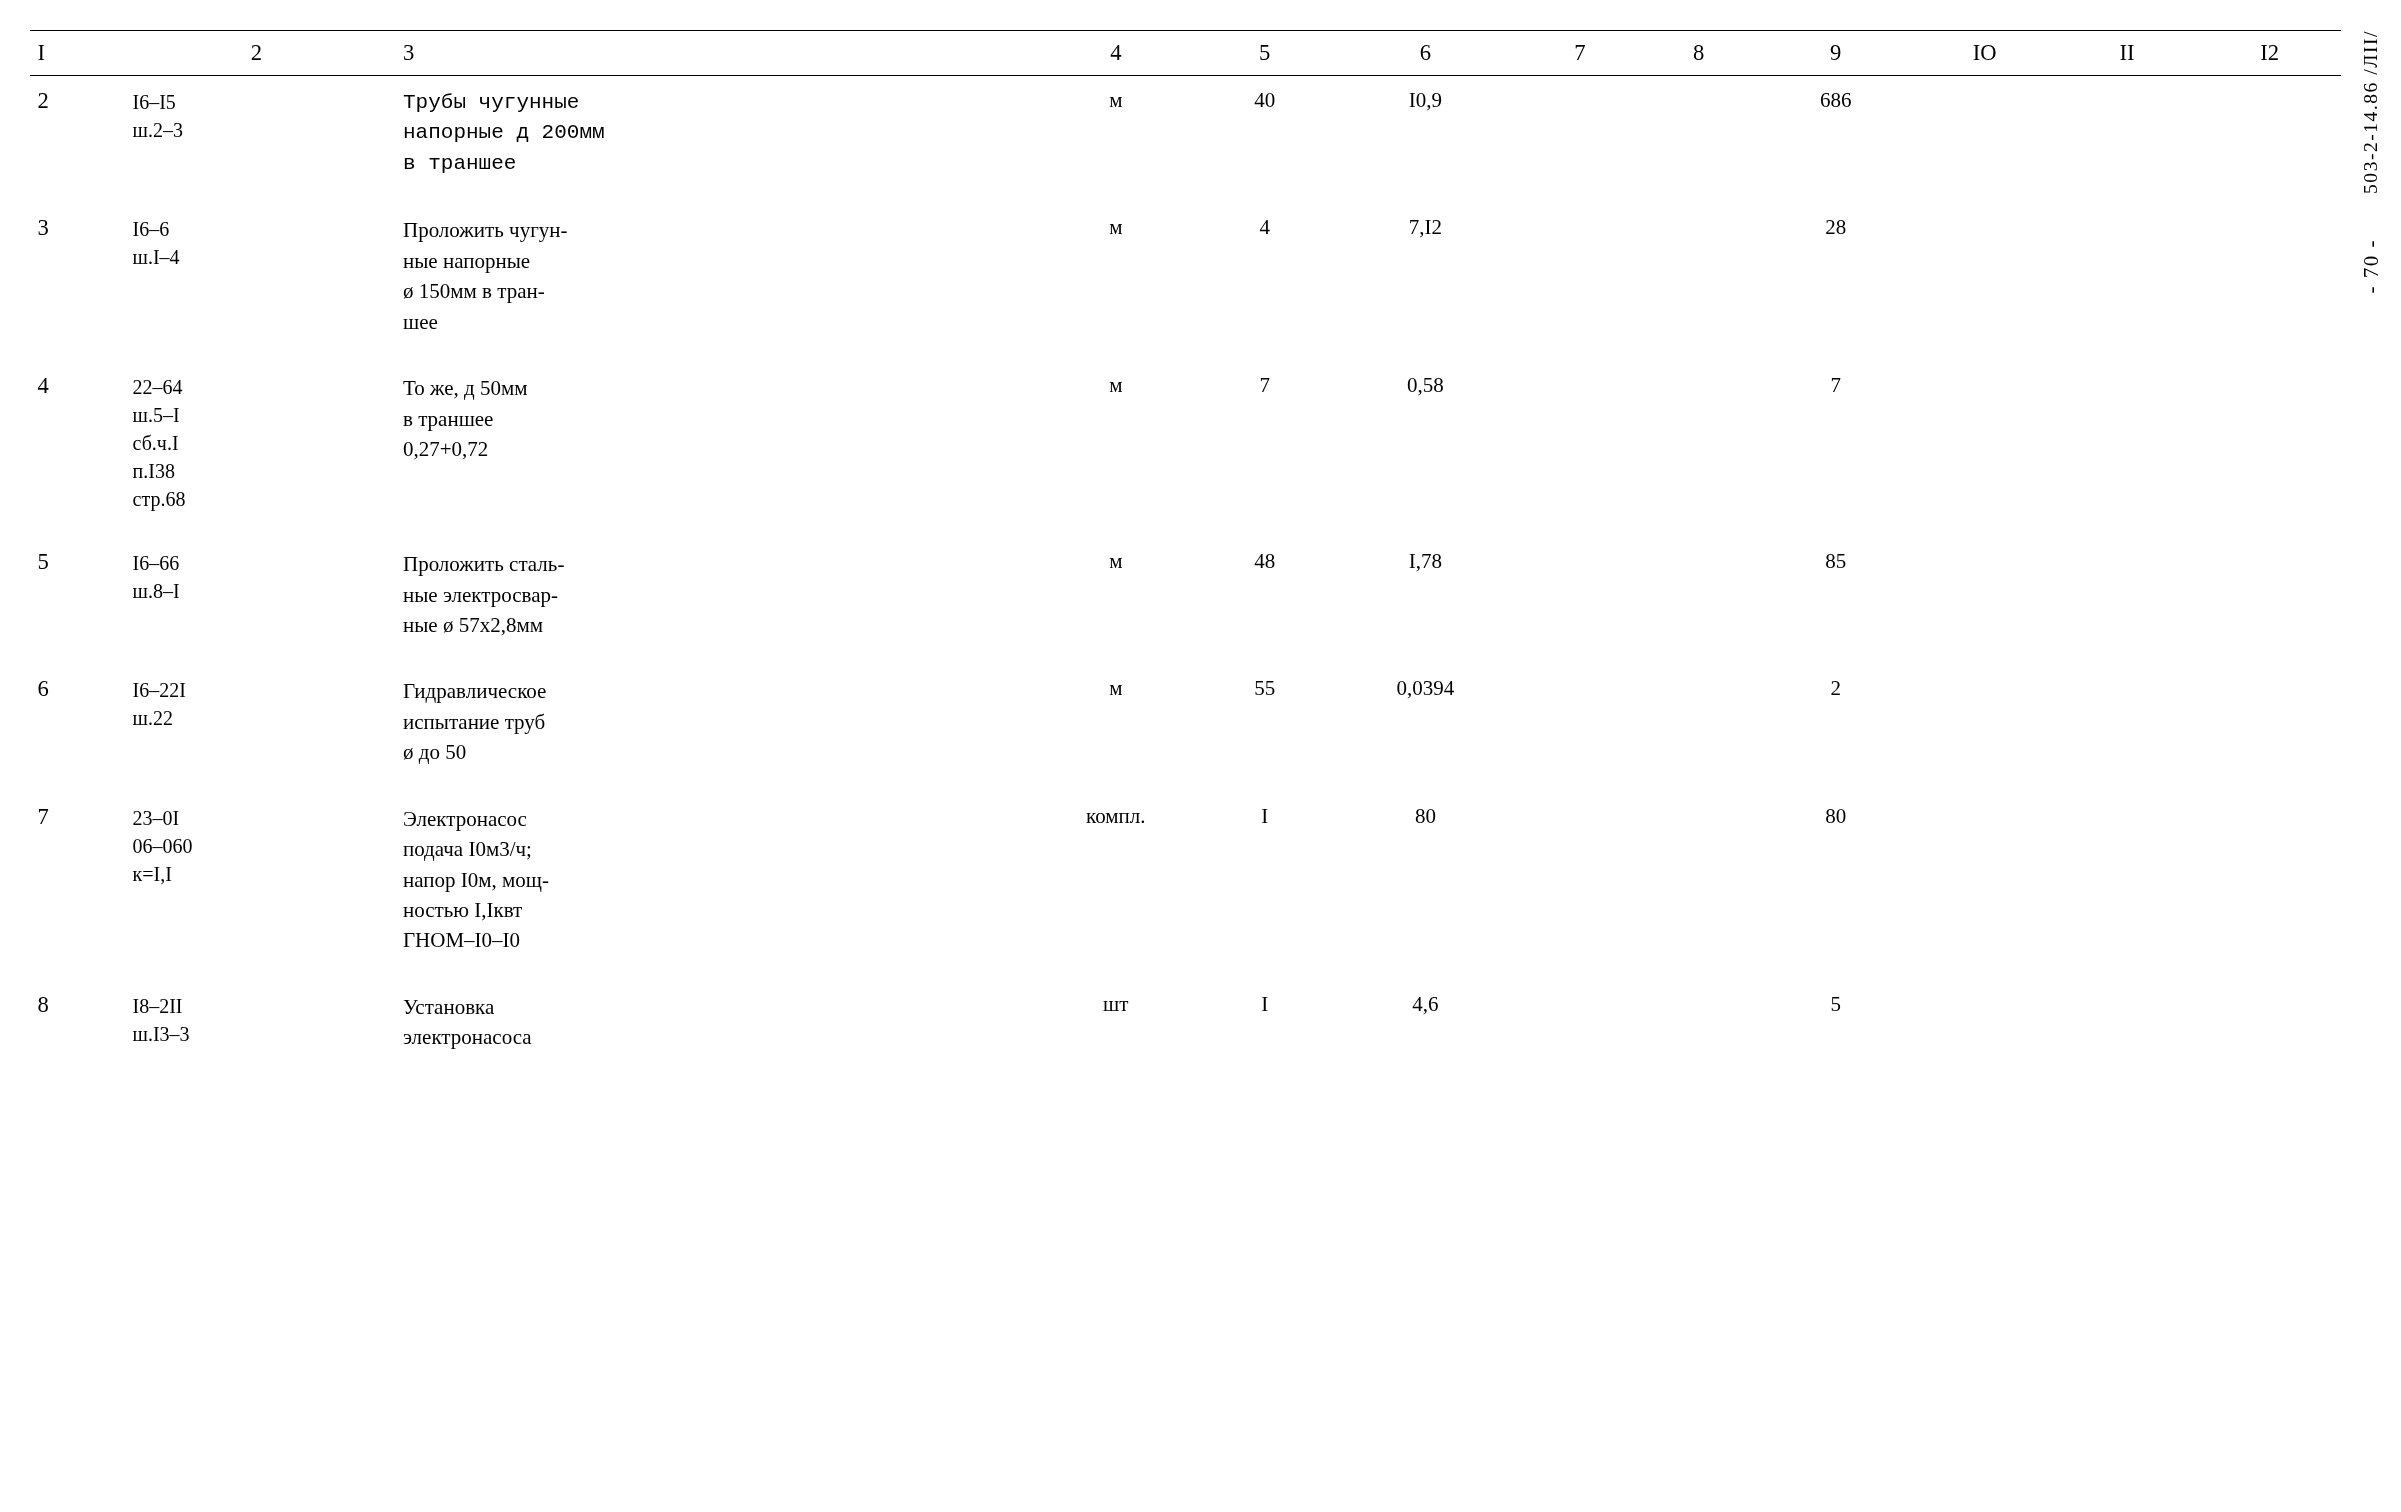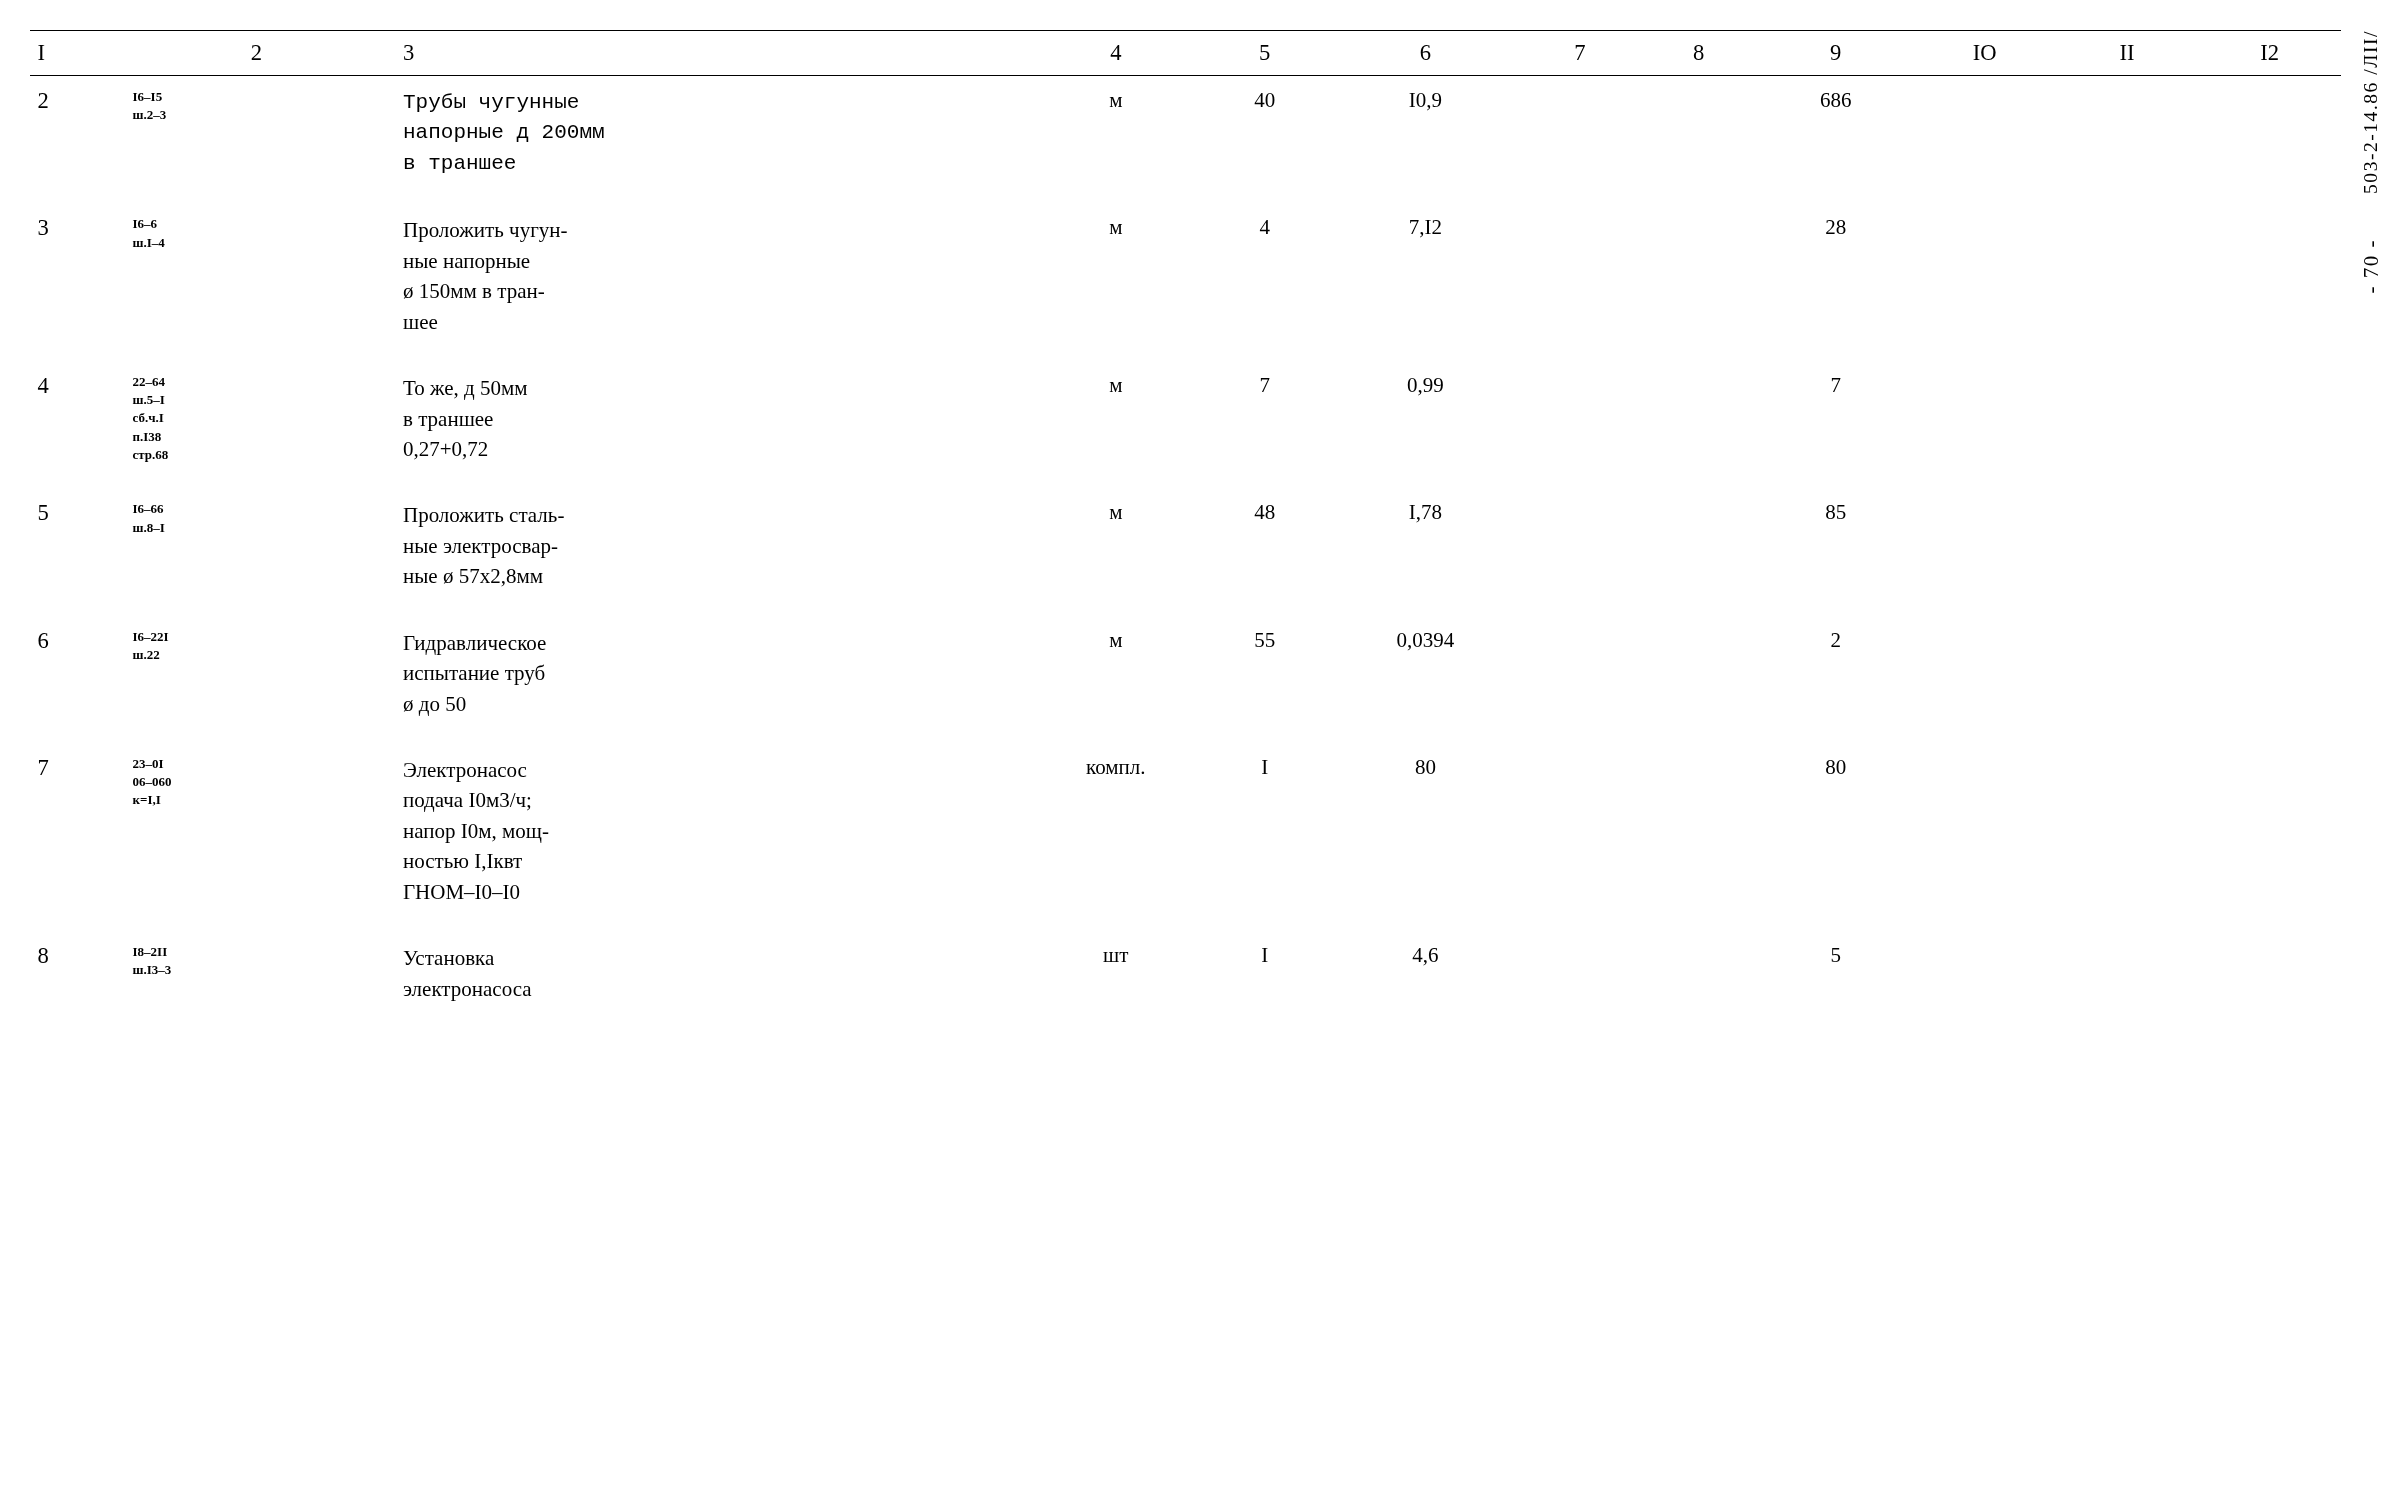--- a/index.html
+++ b/index.html
@@ -99,23 +99,22 @@
       padding-top: 12px;
       padding-bottom: 12px;
     }
 
     .data-row td.num-col {
       text-align: left;
       font-size: 22.6px;
     }
 
     .data-row td.ref-col {
-      font-size: 13px;
+      font-size: 20px;
       line-height: 1.4;
-      font-weight: bold;
     }
 
     .data-row td.desc-col {
       font-size: 21px;
       line-height: 1.45;
     }
 
     .data-row td.unit-col,
     .data-row td.qty-col,
     .data-row td.price-col,
@@ -198,21 +197,21 @@
   </tr>
         <tr>
           <td colspan="12" style="height:7.5px;"></td>
         </tr>
         <tr class="data-row">
     <td class="num-col">4</td>
     <td class="ref-col">22–64<br>ш.5–I<br>сб.ч.I<br>п.I38<br>стр.68</td>
     <td class="desc-col" style="padding-left:15px;">То же, д 50мм<br>в траншее<br>0,27+0,72<br></td>
     <td class="unit-col">м</td>
     <td class="qty-col">7</td>
-    <td class="price-col">0,99</td>
+    <td class="price-col">0,58</td>
     <td style="text-align:center;"></td>
     <td style="text-align:center;"></td>
     <td class="total-col">7</td>
     <td style="text-align:center;"></td>
     <td style="text-align:center;"></td>
     <td style="text-align:center;"></td>
   </tr>
         <tr>
           <td colspan="12" style="height:7.5px;"></td>
         </tr>

